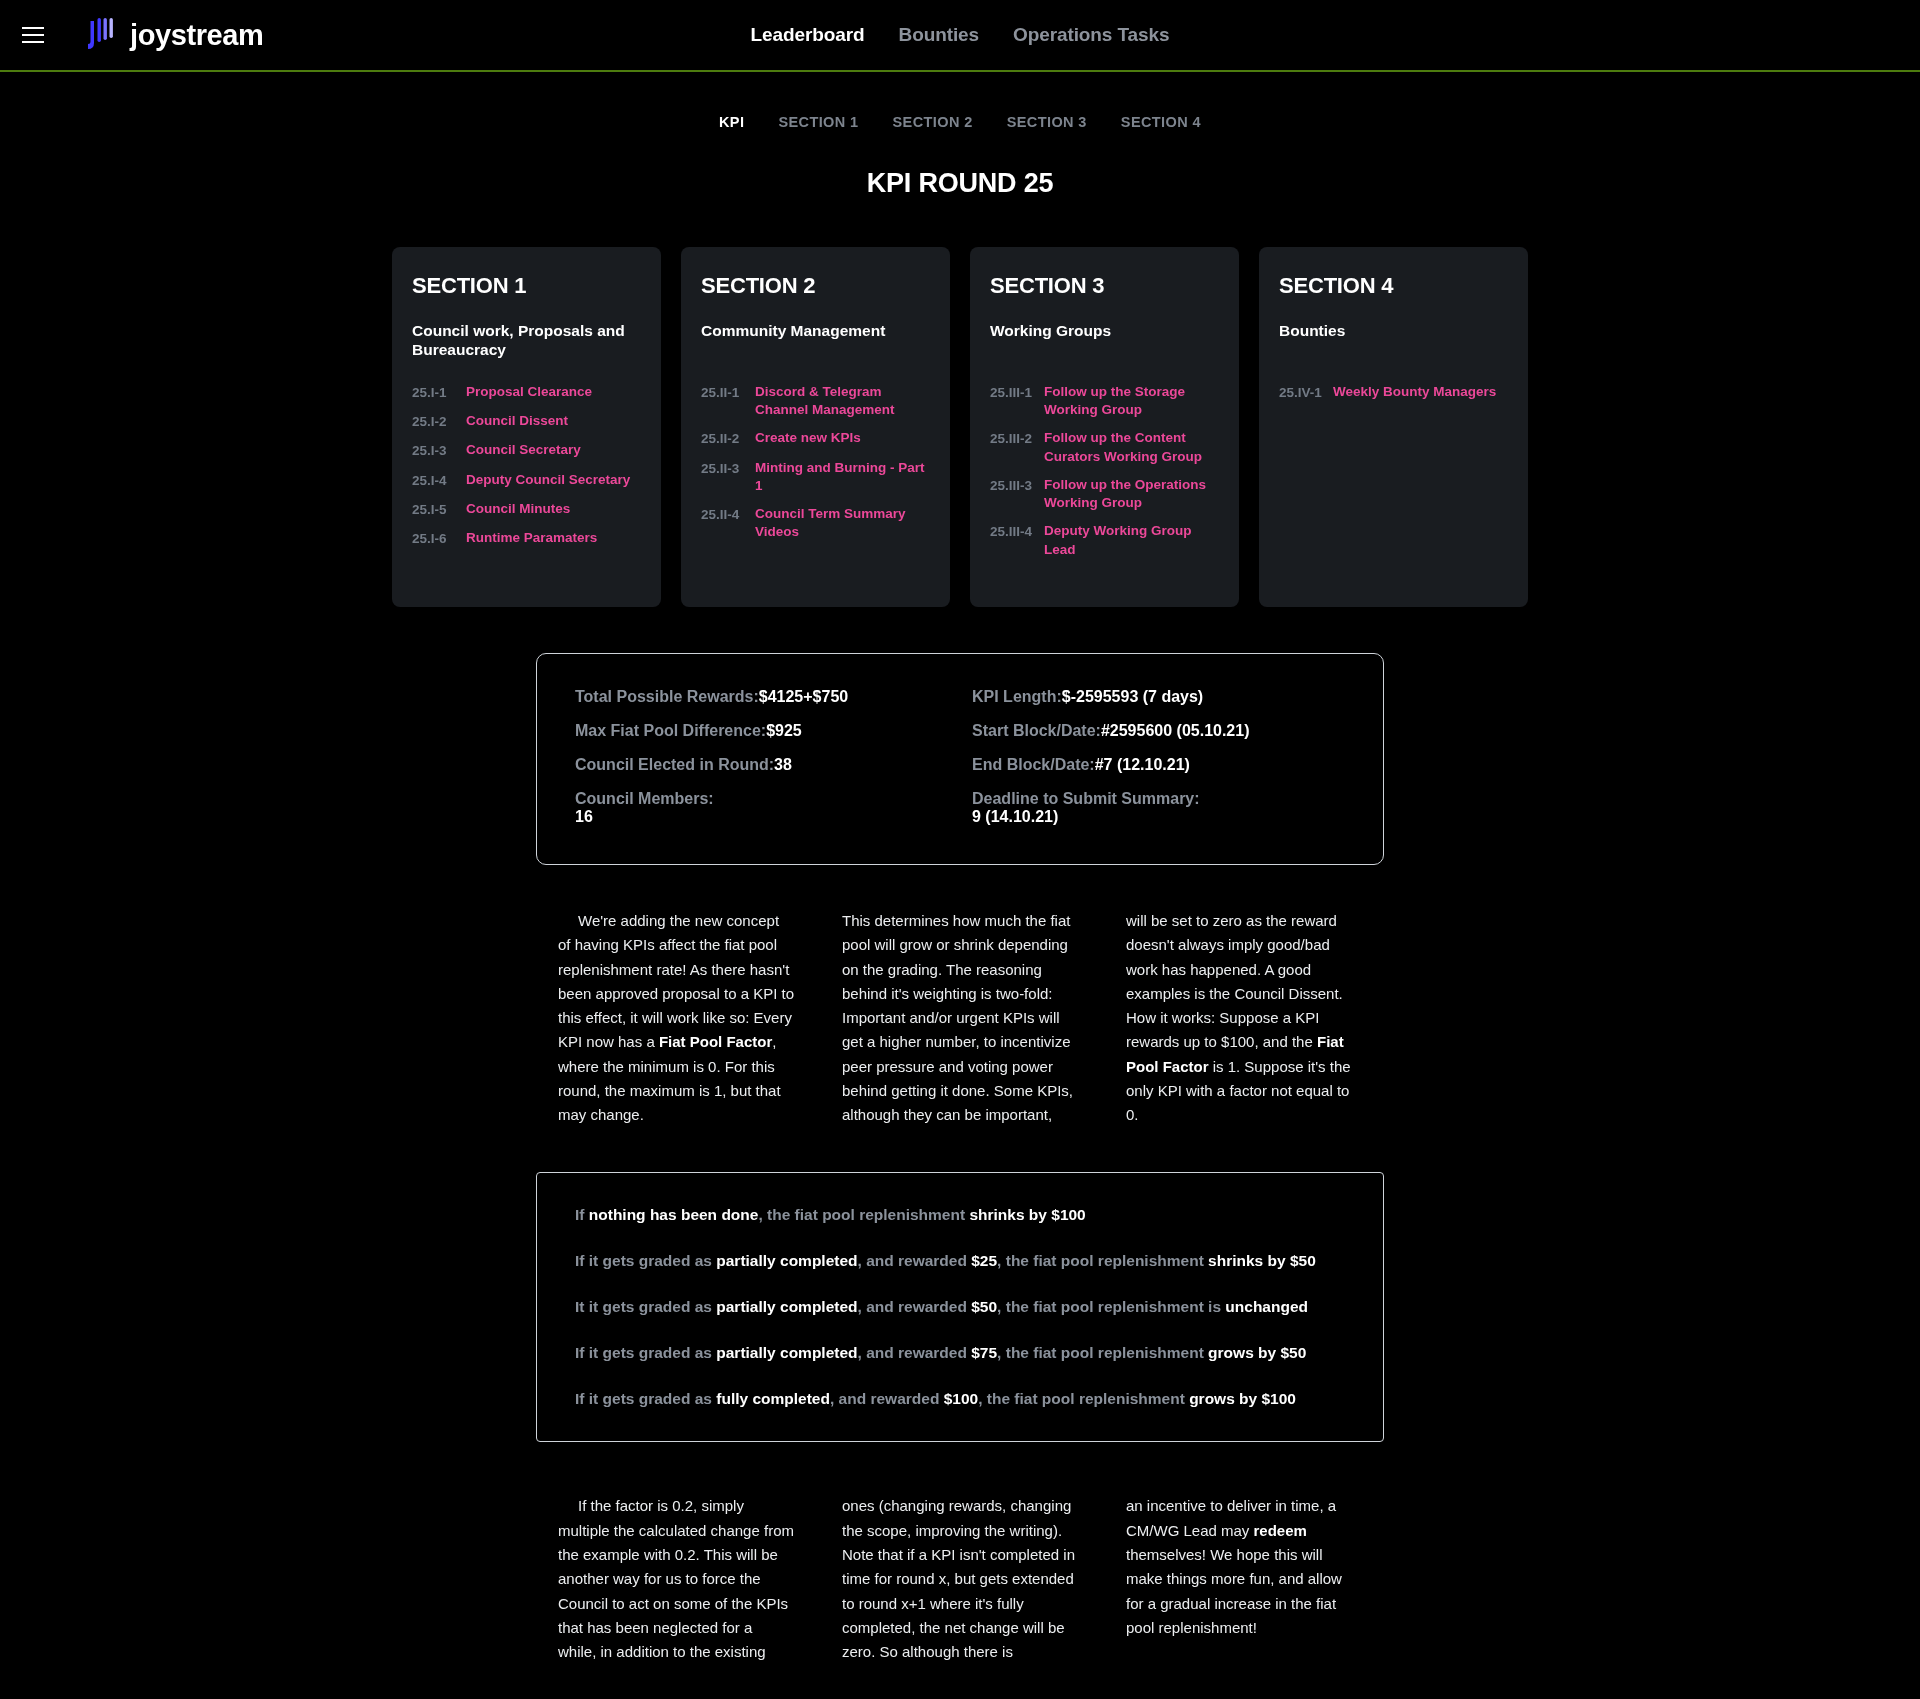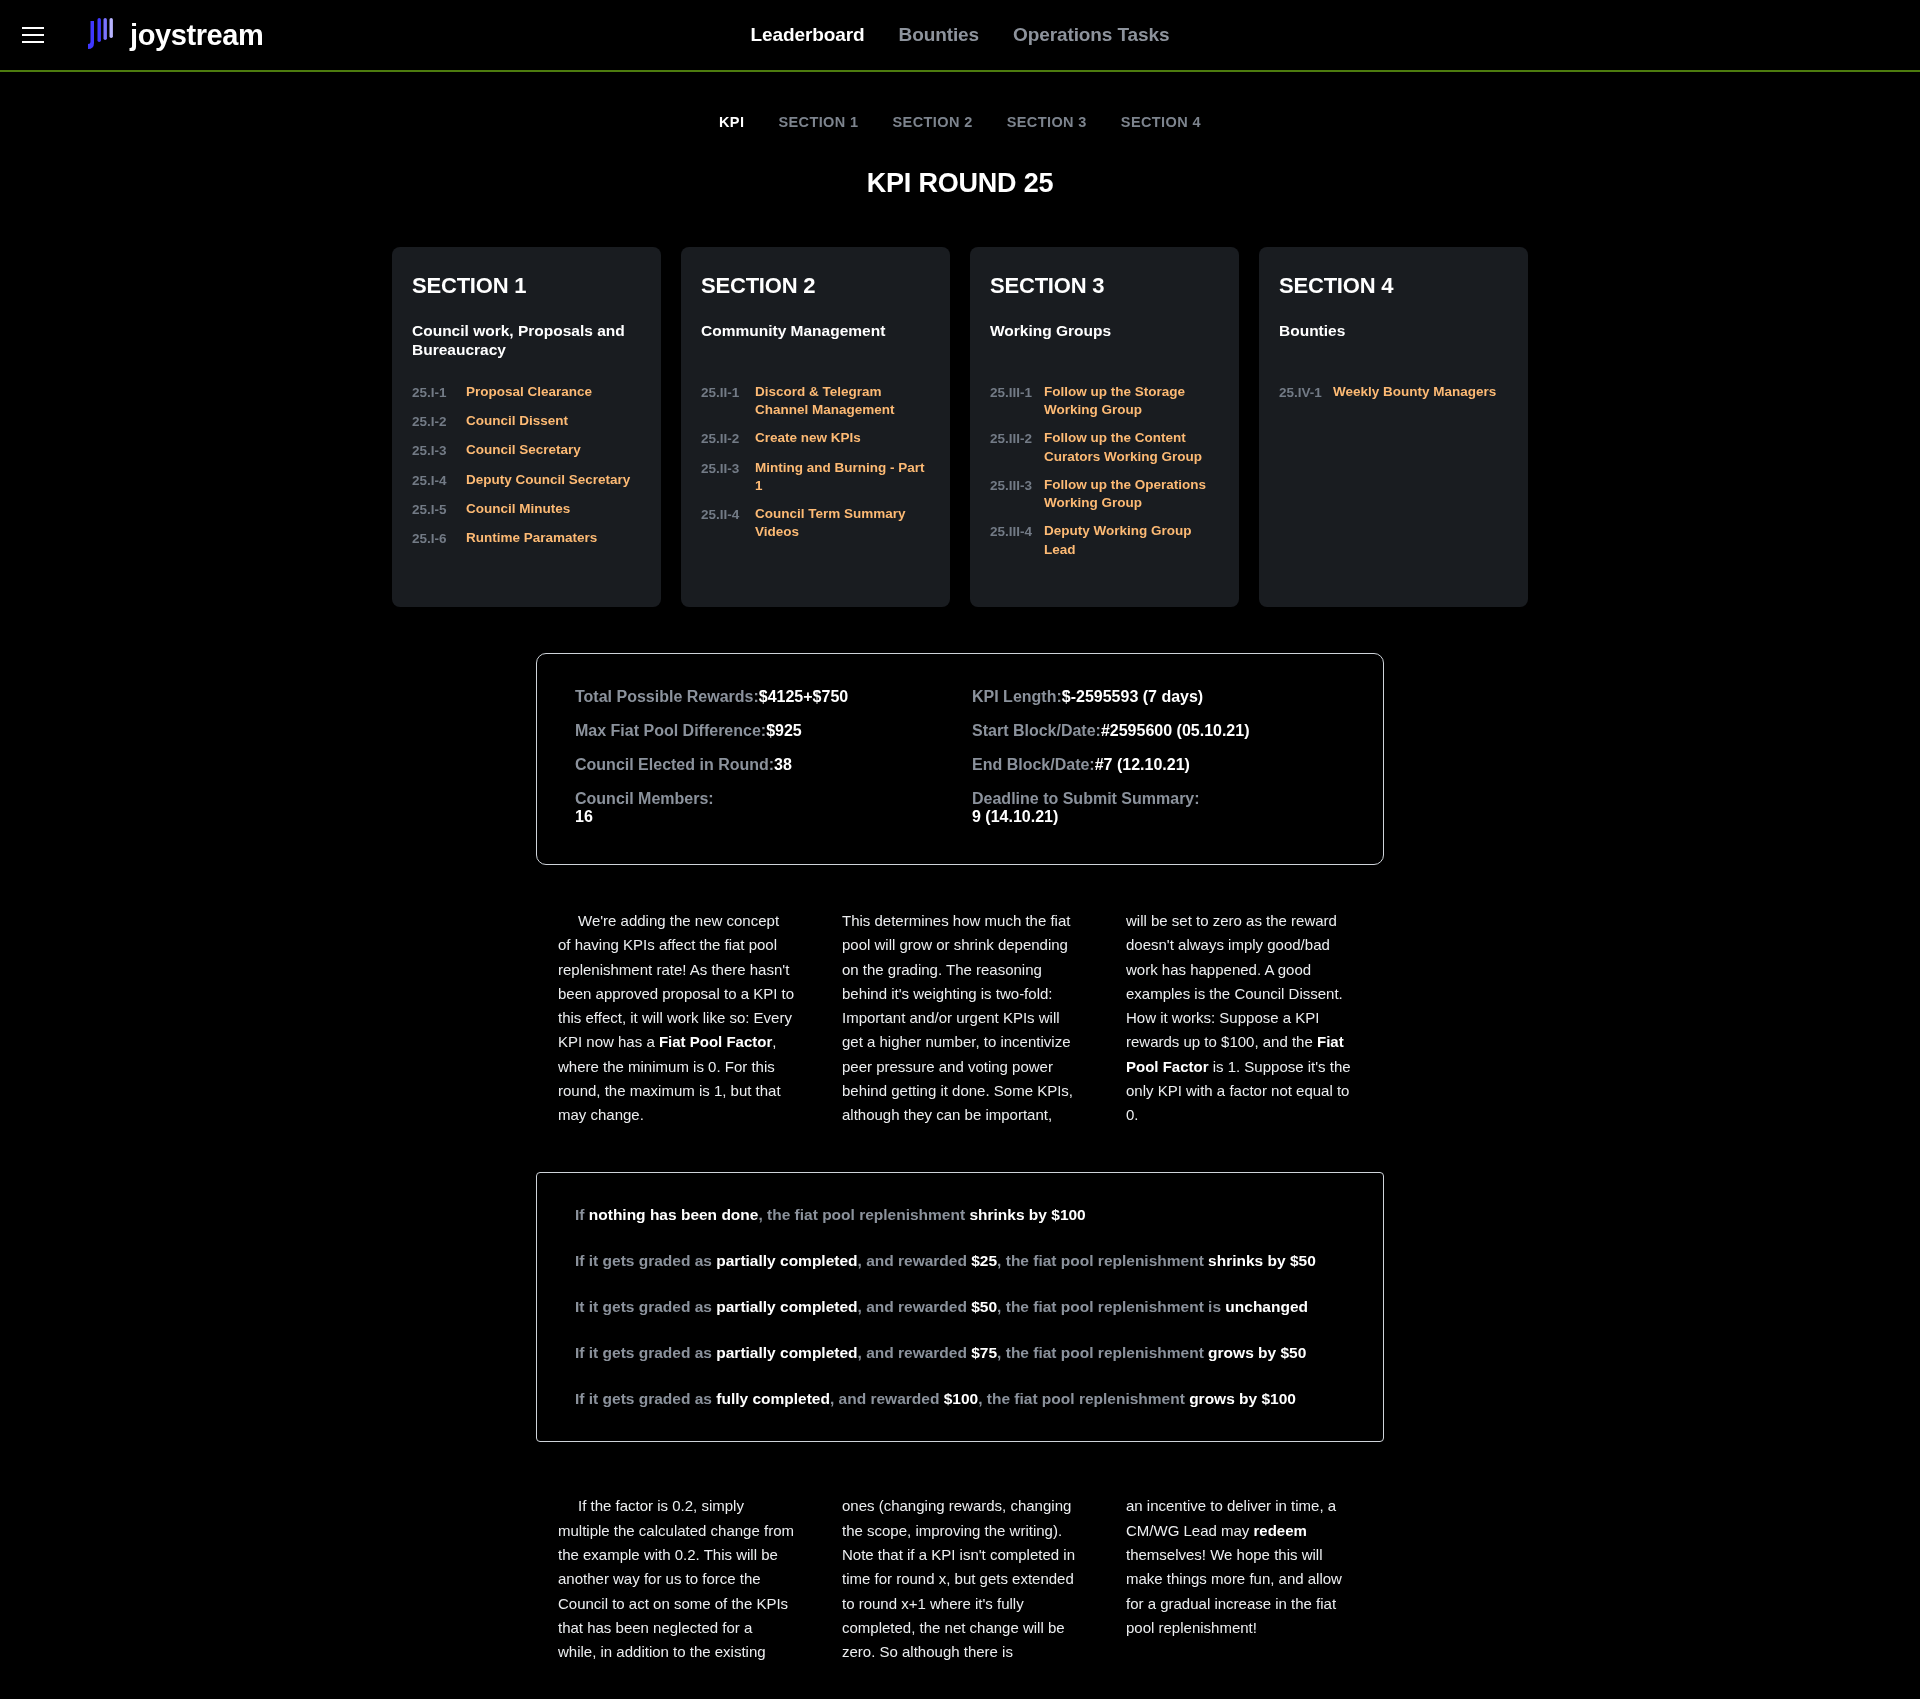--- a/index.html
+++ b/index.html
@@ -94,21 +94,21 @@
   }
   .kpi-row {
     display: flex; align-items: flex-start; gap: 10px;
     margin-bottom: 10px;
   }
   .kpi-id {
     color: #737b86; font-size: 13.5px; font-weight: 600;
     flex: 0 0 auto; min-width: 44px; line-height: 1.35; padding-top: 1px;
   }
   .kpi-label {
-    font-size: 13.5px; font-weight: 700; color: #fdba74; line-height: 1.35;
+    font-size: 13.5px; font-weight: 700; color: #ec4899; line-height: 1.35;
   }
 
   
   .stats-wrap { display: flex; justify-content: center; margin-top: 46px; }
   .stats {
     width: 848px;
     border: 1px solid #cfd4da;
     border-radius: 10px;
     padding: 34px 38px 34px 38px;
     display: flex;

